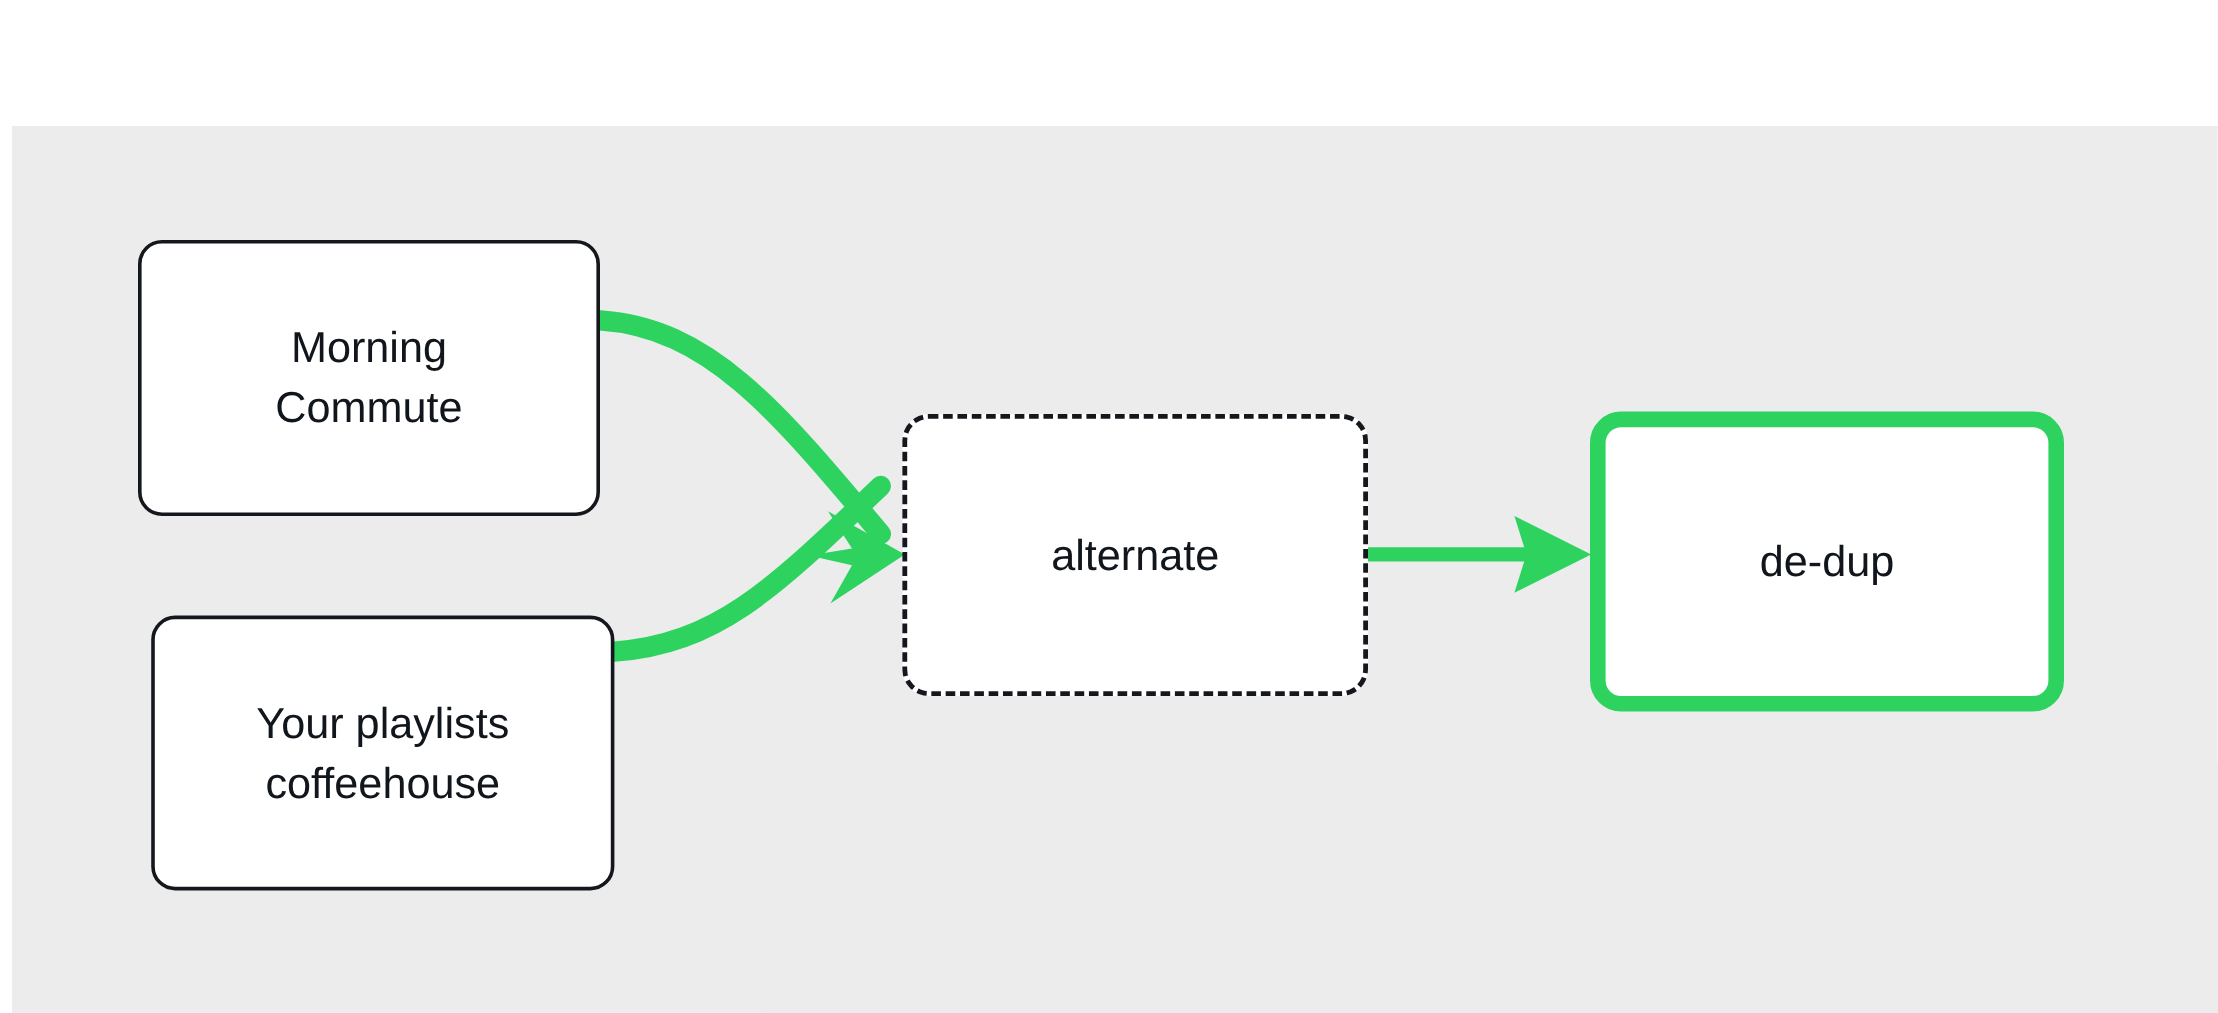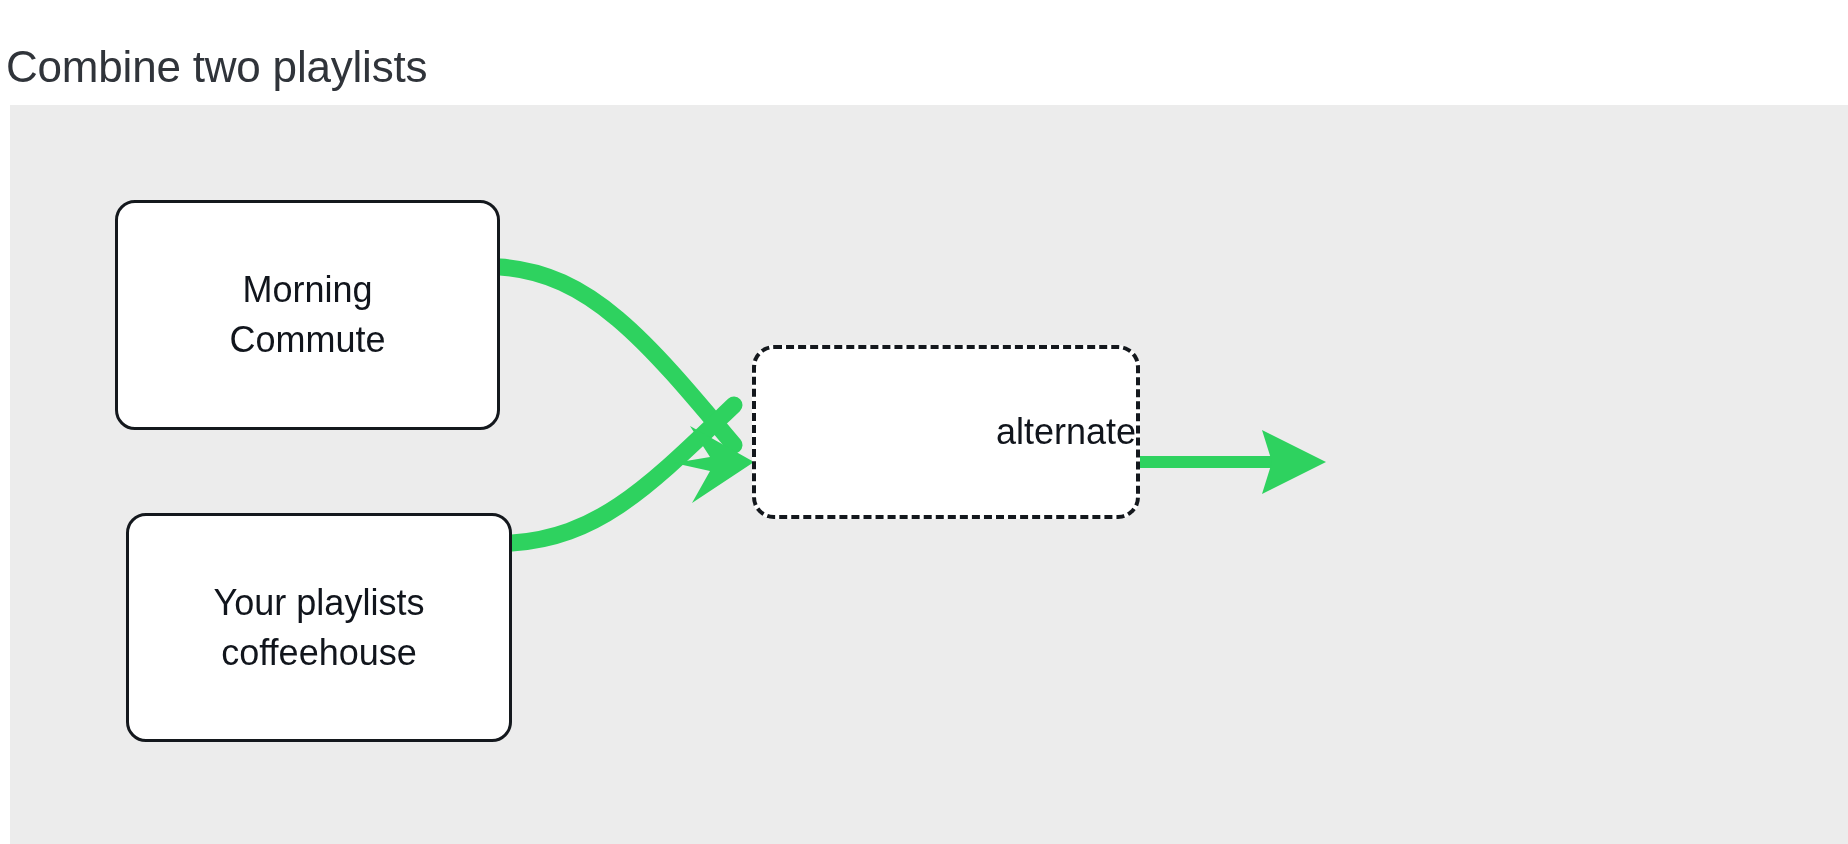--- a/index.html
+++ b/index.html
@@ -92,46 +92,44 @@
     top: 408px;
     width: 386px;
     height: 229px;
   }
 
   
   #node-alternate {
     left: 742px;
     top: 240px;
     width: 388px;
-    height: 174px;
+    height: 235px;
     border: 4px dashed #14181d;
     border-radius: 22px;
     font-size: 36px;
     line-height: 50px;
-    justify-content: flex-end;
   }
 
   
   #node-dedup {
     left: 1315px;
     top: 238px;
     width: 395px;
     height: 250px;
     border: 13px solid #2ed25f;
     border-radius: 26px;
     font-size: 36px;
     line-height: 50px;
   }
 </style>
 </head>
 <body>
 
 <div id="page">
 
-  <h1 id="page-title">Combine two playlists</h1>
 
   <div id="diagram-canvas">
 
     <svg id="connector-layer" viewBox="0 0 1838 739" width="1838" height="739" xmlns="http://www.w3.org/2000/svg">
 
       <g>
         <path d="M 490 162 C 580 168, 636 235, 724 340" fill="none" stroke="#2ed25f" stroke-width="17" stroke-linecap="round"></path>
       </g>
 
       <g>
@@ -156,15 +154,18 @@
 
     <div class="node node--source" id="node-coffeehouse">
       <span class="node-label">Your playlists
 coffeehouse</span>
     </div>
 
     <div class="node" id="node-alternate">
       <span class="node-label">alternate</span>
     </div>
 
+    <div class="node" id="node-dedup">
+      <span class="node-label">de-dup</span>
+    </div>
 
   </div>
 </div>
 
 </body></html>

